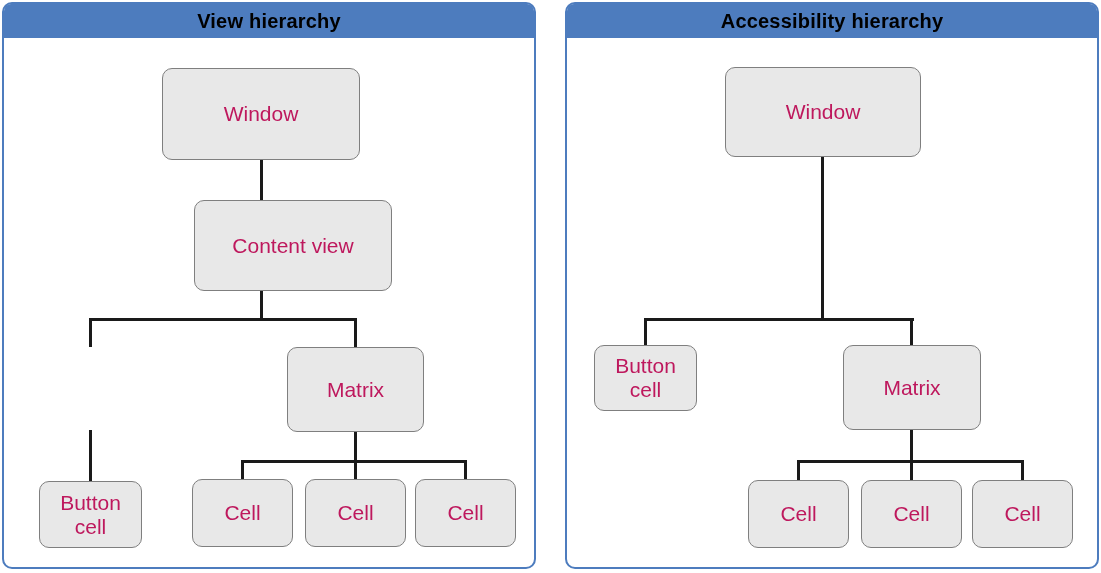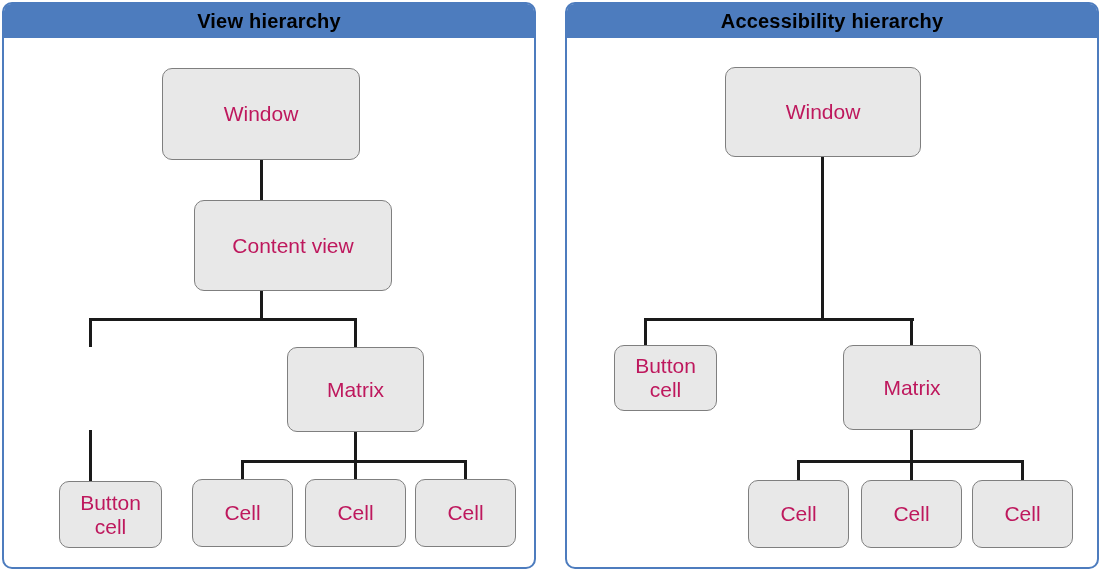--- a/index.html
+++ b/index.html
@@ -51,21 +51,21 @@
     border-radius: 10px;
     display: flex;
     align-items: center;
     justify-content: center;
     text-align: center;
     font-size: 21px;
     line-height: 24px;
     color: #be185d;
     z-index: 2;
   }
-  .node.wrap { padding: 0 12px; margin-left: 20px; }
+  .node.wrap { padding: 0 12px; }
   .line {
     position: absolute;
     background: var(--line, #1A1A1A);
     z-index: 1;
   }
 
   
   .vh-window     { left: 158px; top: 30px;  width: 198px; height: 92px; }
   .vh-content    { left: 158px; top: 162px; width: 198px; height: 91px; margin-left: 32px; }
   .vh-button     { left: 18px;  top: 307px; width: 136px; height: 87px; }

